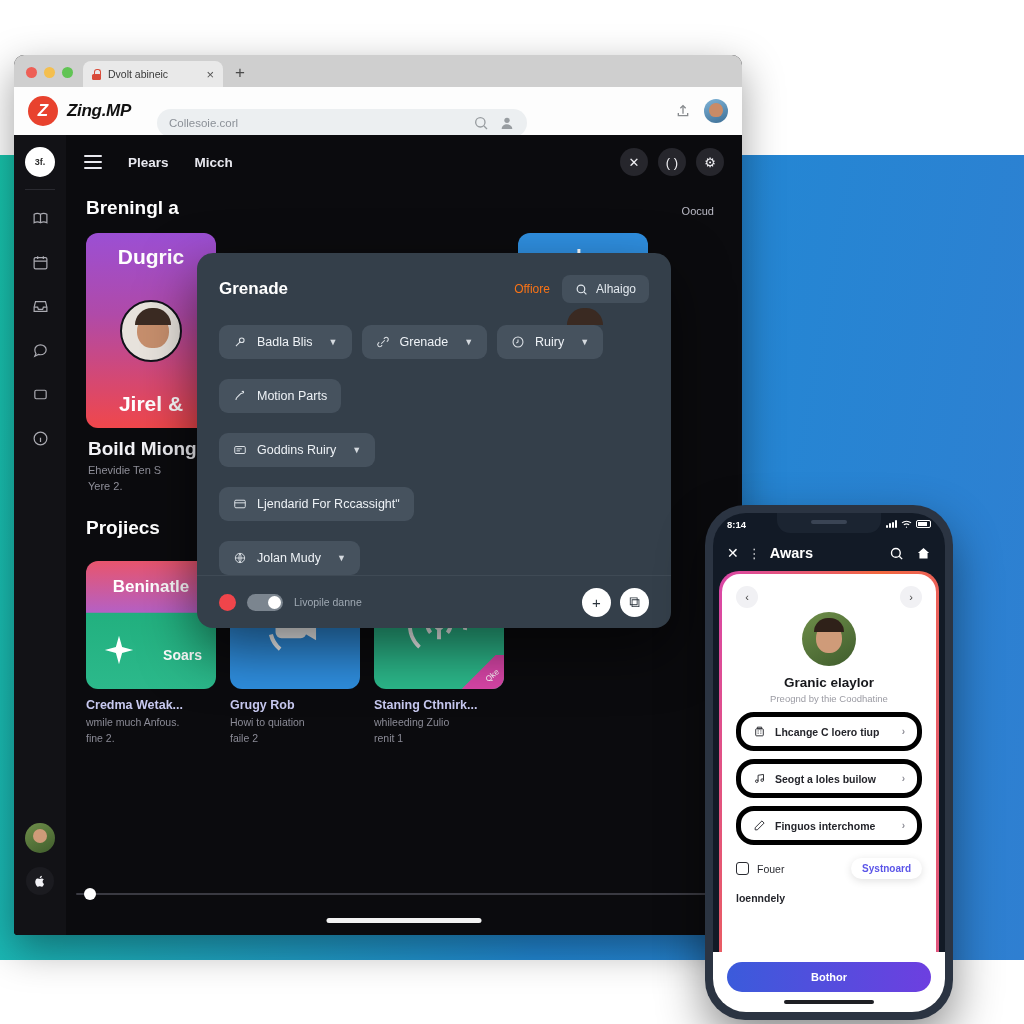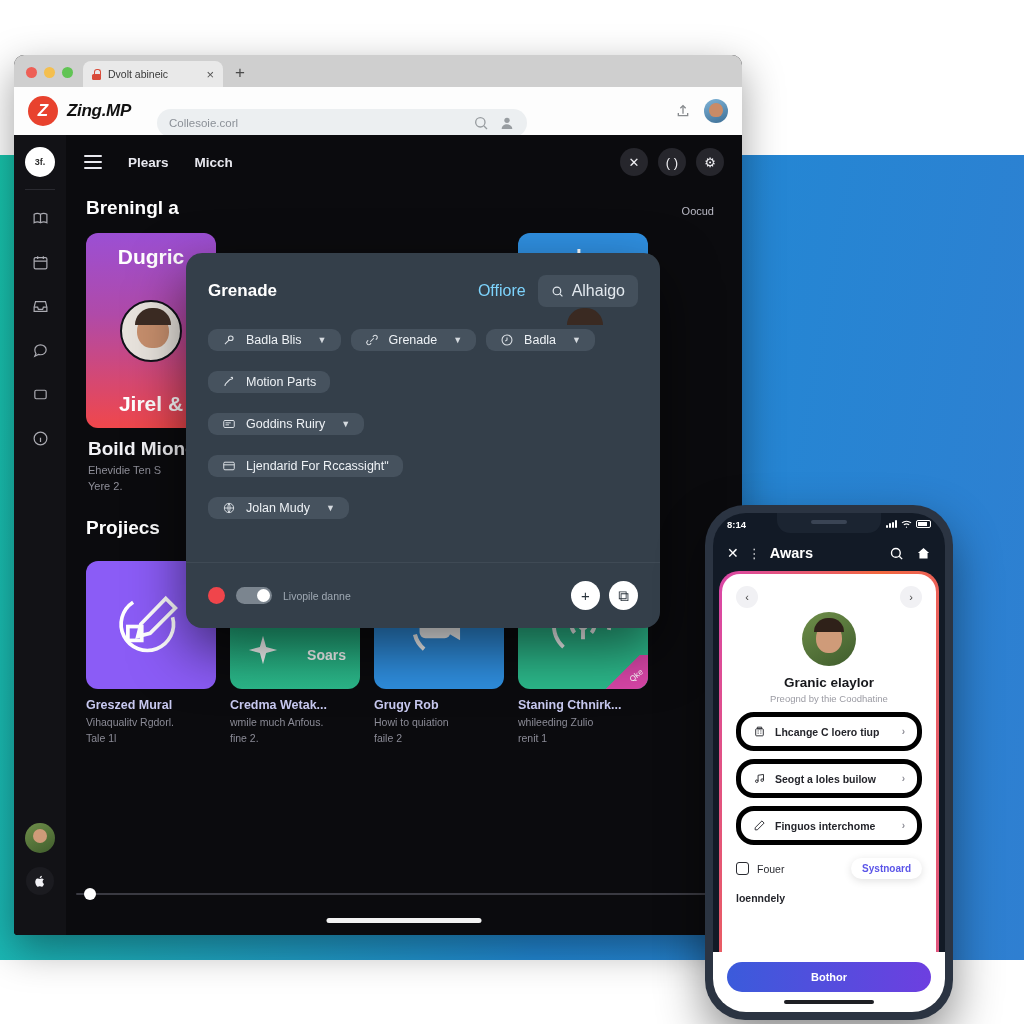--- a/index.html
+++ b/index.html
@@ -118,33 +118,33 @@
 
   
   #slider-area{position:absolute;left:10px;right:18px;bottom:40px;}
   .slider-track{height:2px;background:#3a3a42;border-radius:2px;position:relative;}
   .slider-knob{position:absolute;left:8px;top:-5px;width:12px;height:12px;border-radius:50%;background:#fff;}
   #home-indicator{position:absolute;left:50%;transform:translateX(-50%);bottom:12px;width:155px;height:5px;border-radius:3px;background:#f2f2f2;}
   .slider-end{position:absolute;right:-14px;top:-7px;font-size:11px;color:#6e6e78;}
 
   
   #modal{
-    position:absolute;left:172px;top:198px;width:474px;height:375px;
+    position:absolute;left:183px;top:198px;width:474px;height:375px;
     background:#343f4a; border-radius:16px; box-shadow:0 22px 55px rgba(0,0,0,.55);
     display:flex;flex-direction:column;
   }
   #modal-head{display:flex;align-items:center;padding:22px 22px 0;}
   #modal-title{font-size:17px;font-weight:bold;color:#fff;}
   #modal-head-right{margin-left:auto;display:flex;align-items:center;gap:12px;}
-  .modal-link{font-size:16px;color:#7dd3fc;}
-  .modal-search{display:flex;align-items:center;gap:8px;background:#44505c;border-radius:8px;padding:7px 13px;font-size:16px;color:#e2e8ee;}
+  .modal-link{font-size:12px;color:#f97316;}
+  .modal-search{display:flex;align-items:center;gap:8px;background:#44505c;border-radius:8px;padding:7px 13px;font-size:12px;color:#e2e8ee;}
   #modal-body{padding:22px 22px 0;display:flex;flex-wrap:wrap;gap:10px;align-content:flex-start;flex:1;}
   .pill{
     display:flex;align-items:center;gap:10px;background:#46525e;border-radius:9px;
-    padding:9px 14px;font-size:12.5px;color:#eef2f6;height:22px;
+    padding:9px 14px;font-size:12.5px;color:#eef2f6;height:34px;
   }
   .pill .chev{margin-left:6px;font-size:9px;opacity:.85;}
   .pill svg{opacity:.9;flex:none;}
   .row-break{flex-basis:100%;height:0;}
   #modal-foot{border-top:1px solid #3f4a55;display:flex;align-items:center;padding:0 22px;height:66px;gap:11px;}
   .foot-dot{width:17px;height:17px;border-radius:50%;background:#f0454b;}
   .toggle{width:36px;height:17px;border-radius:9px;background:#7b858f;position:relative;}
   .toggle i{position:absolute;right:2px;top:2px;width:13px;height:13px;border-radius:50%;background:#fff;}
   .foot-label{font-size:10.5px;color:#9fa9b3;}
   .foot-actions{margin-left:auto;display:flex;gap:9px;}
@@ -352,32 +352,20 @@
               <div class="hero-title">9,380</div>
               <div class="hero-sub" style="white-space:pre-line;">the siplic</div>
             </div>
           </div>
         </div>
 
         <div class="section-title" style="padding-top:22px;">Projiecs</div>
 
         <div id="projects-row">
 
-          <div class="proj">
-            <div class="proj-thumb p1">
-              <svg width="74" height="74" viewBox="0 0 24 24" fill="none" stroke="#fff" stroke-width="1.2">
-                <path d="M19 9.5A8.5 8.5 0 1 1 6.2 4.6"></path>
-                  <path d="M16.8 3.4l3.1 3.1-8.2 8.2-4 1 1-4z"></path>
-                  <rect x="4.5" y="12.5" width="4.5" height="4.5"></rect>
-              </svg>
-            </div>
-            <div class="proj-title">Greszed Mural</div>
-            <div class="proj-sub" style="white-space:pre-line;">Vihaqualitv Rgdorl.
-Tale 1l</div>
-          </div>
 
           <div class="proj">
             <div class="proj-thumb p2">
               <div class="proj-word">Beninatle</div>
               <svg width="34" height="34" style="position:absolute;left:16px;bottom:22px;" viewBox="0 0 24 24" fill="#fff">
                   <path d="M12 2l2.2 7.8L22 12l-7.8 2.2L12 22l-2.2-7.8L2 12l7.8-2.2z"></path>
                 </svg>
               <div class="proj-word2">Soars</div>
             </div>
             <div class="proj-title">Credma Wetak...</div>
@@ -463,21 +451,21 @@
           </svg>
         <span>Grenade</span>
         <span class="chev">▼</span>
       </div>
 
       <div class="pill">
         <svg width="14" height="14" viewBox="0 0 24 24" fill="none" stroke="#eef2f6" stroke-width="1.8">
             <circle cx="12" cy="12" r="8.5"></circle>
             <path d="M12 7.5V12l-3 2"></path>
           </svg>
-        <span>Badla</span>
+        <span>Ruiry</span>
         <span class="chev">▼</span>
       </div>
 
       <div class="row-break"></div>
 
       <div class="pill">
         <svg width="14" height="14" viewBox="0 0 24 24" fill="none" stroke="#eef2f6" stroke-width="1.8">
             <path d="M5 19c0-5 3-5 6-9 2-2.6 4-3.3 7-3"></path>
             <path d="M18 4l0 3M18 4l-3 .4"></path>
           </svg>

